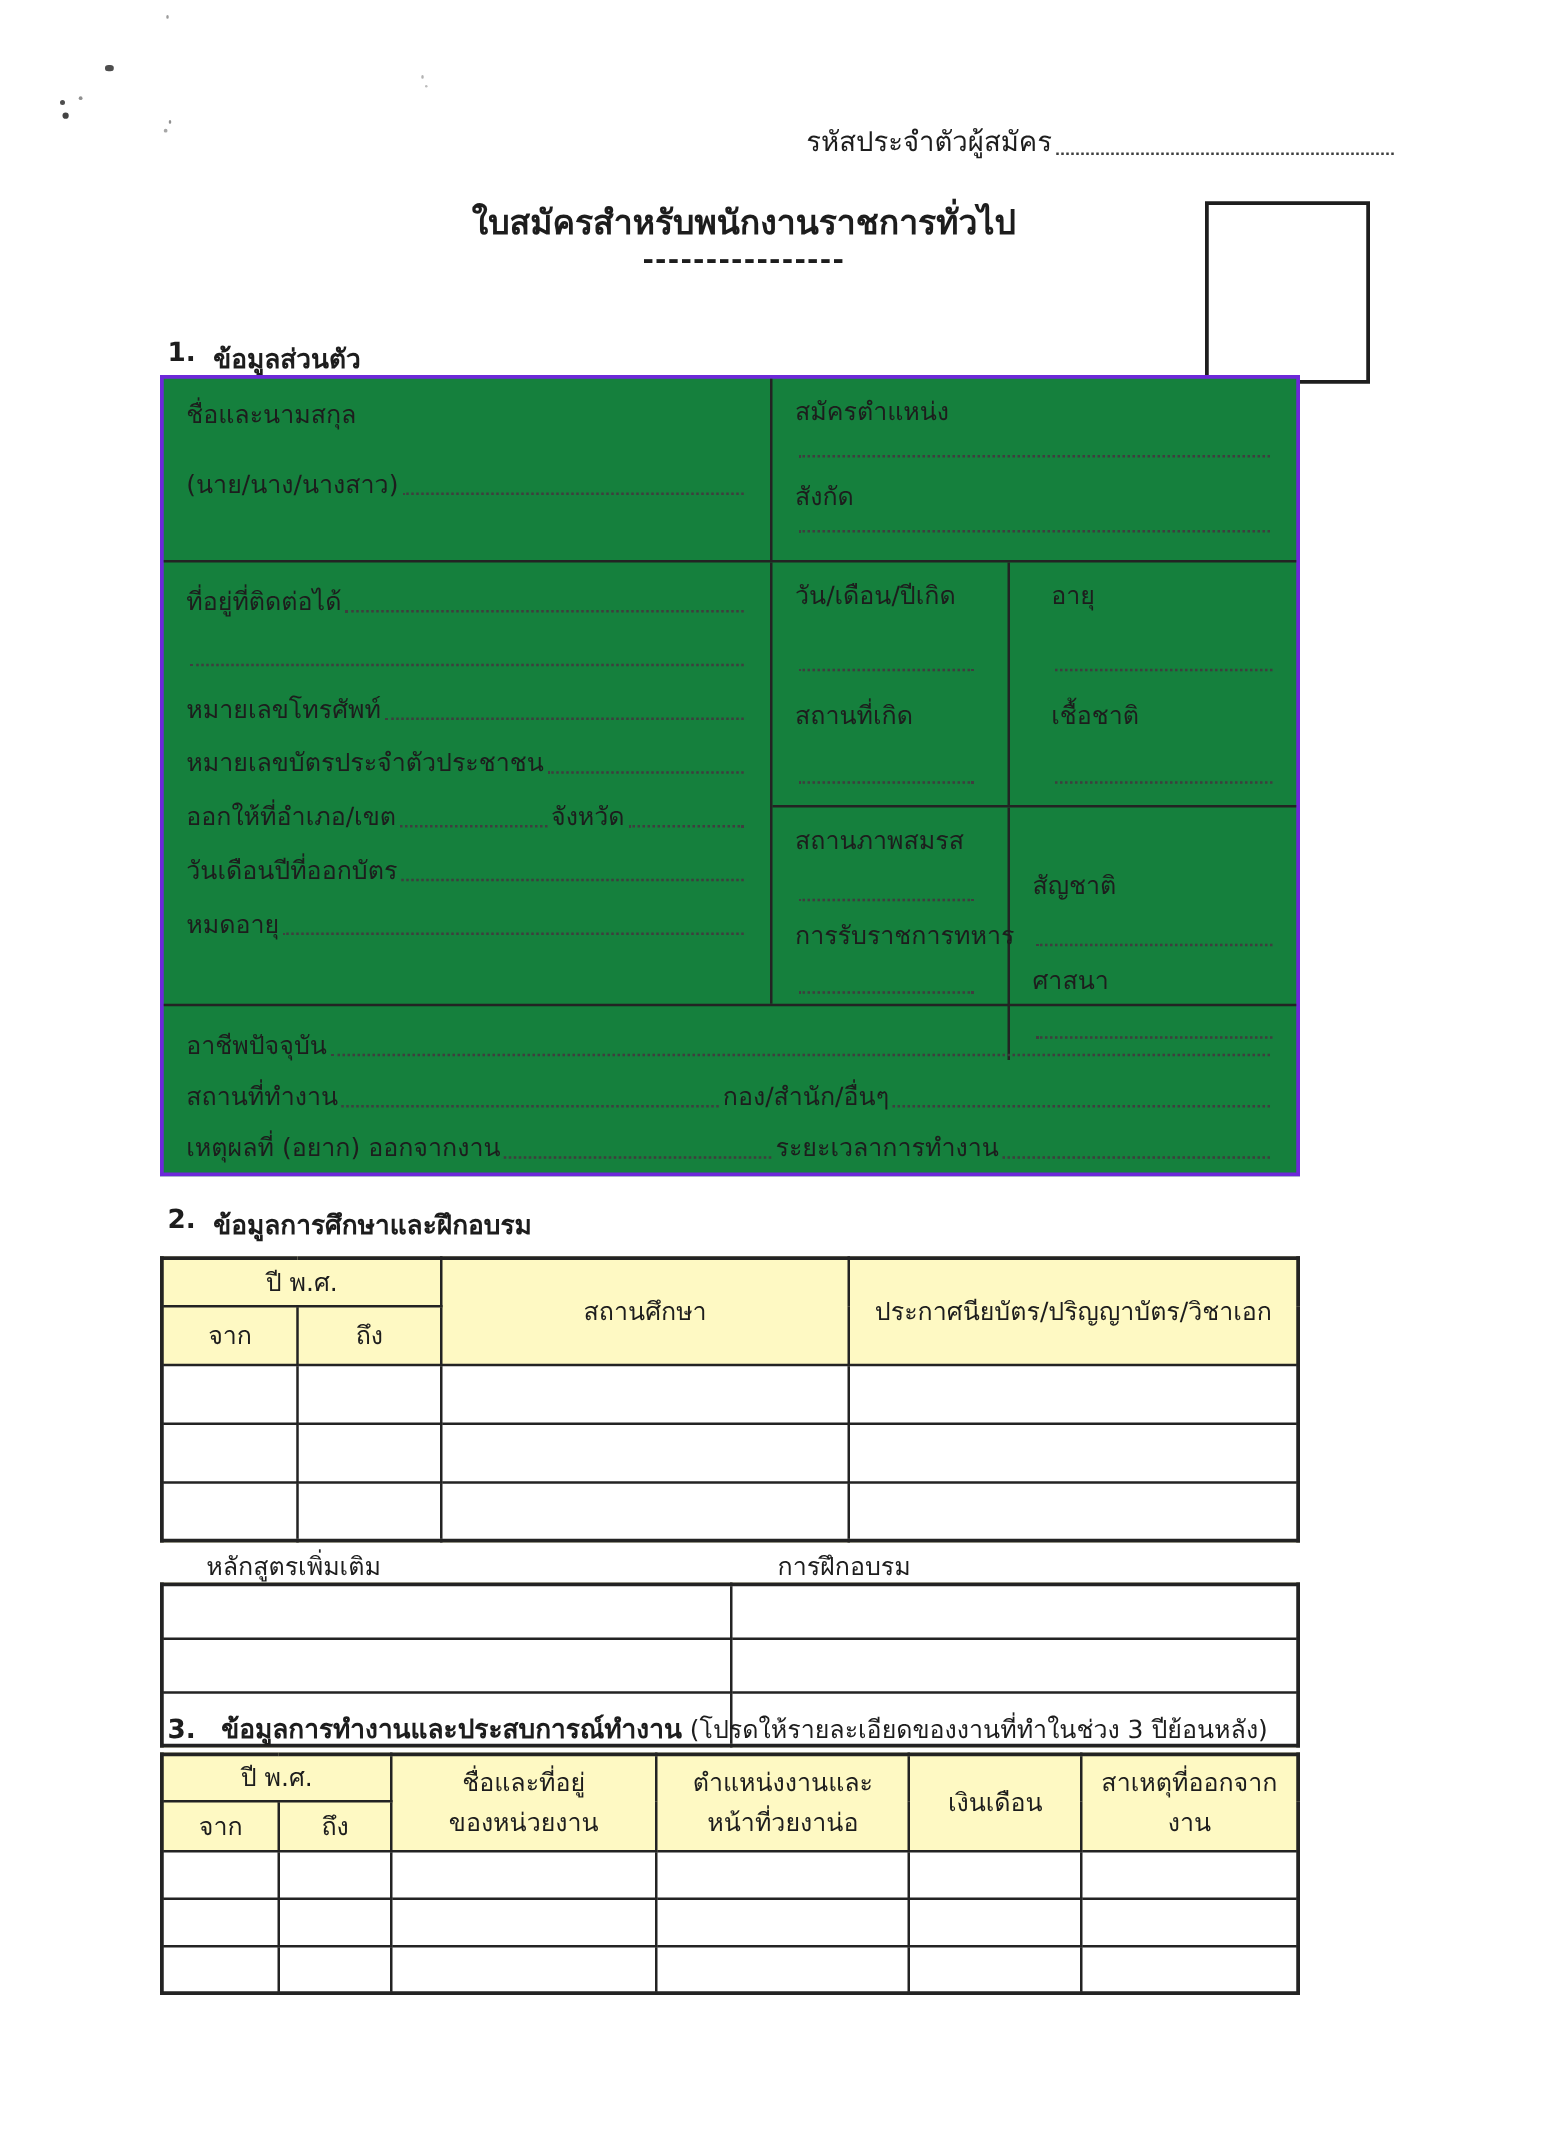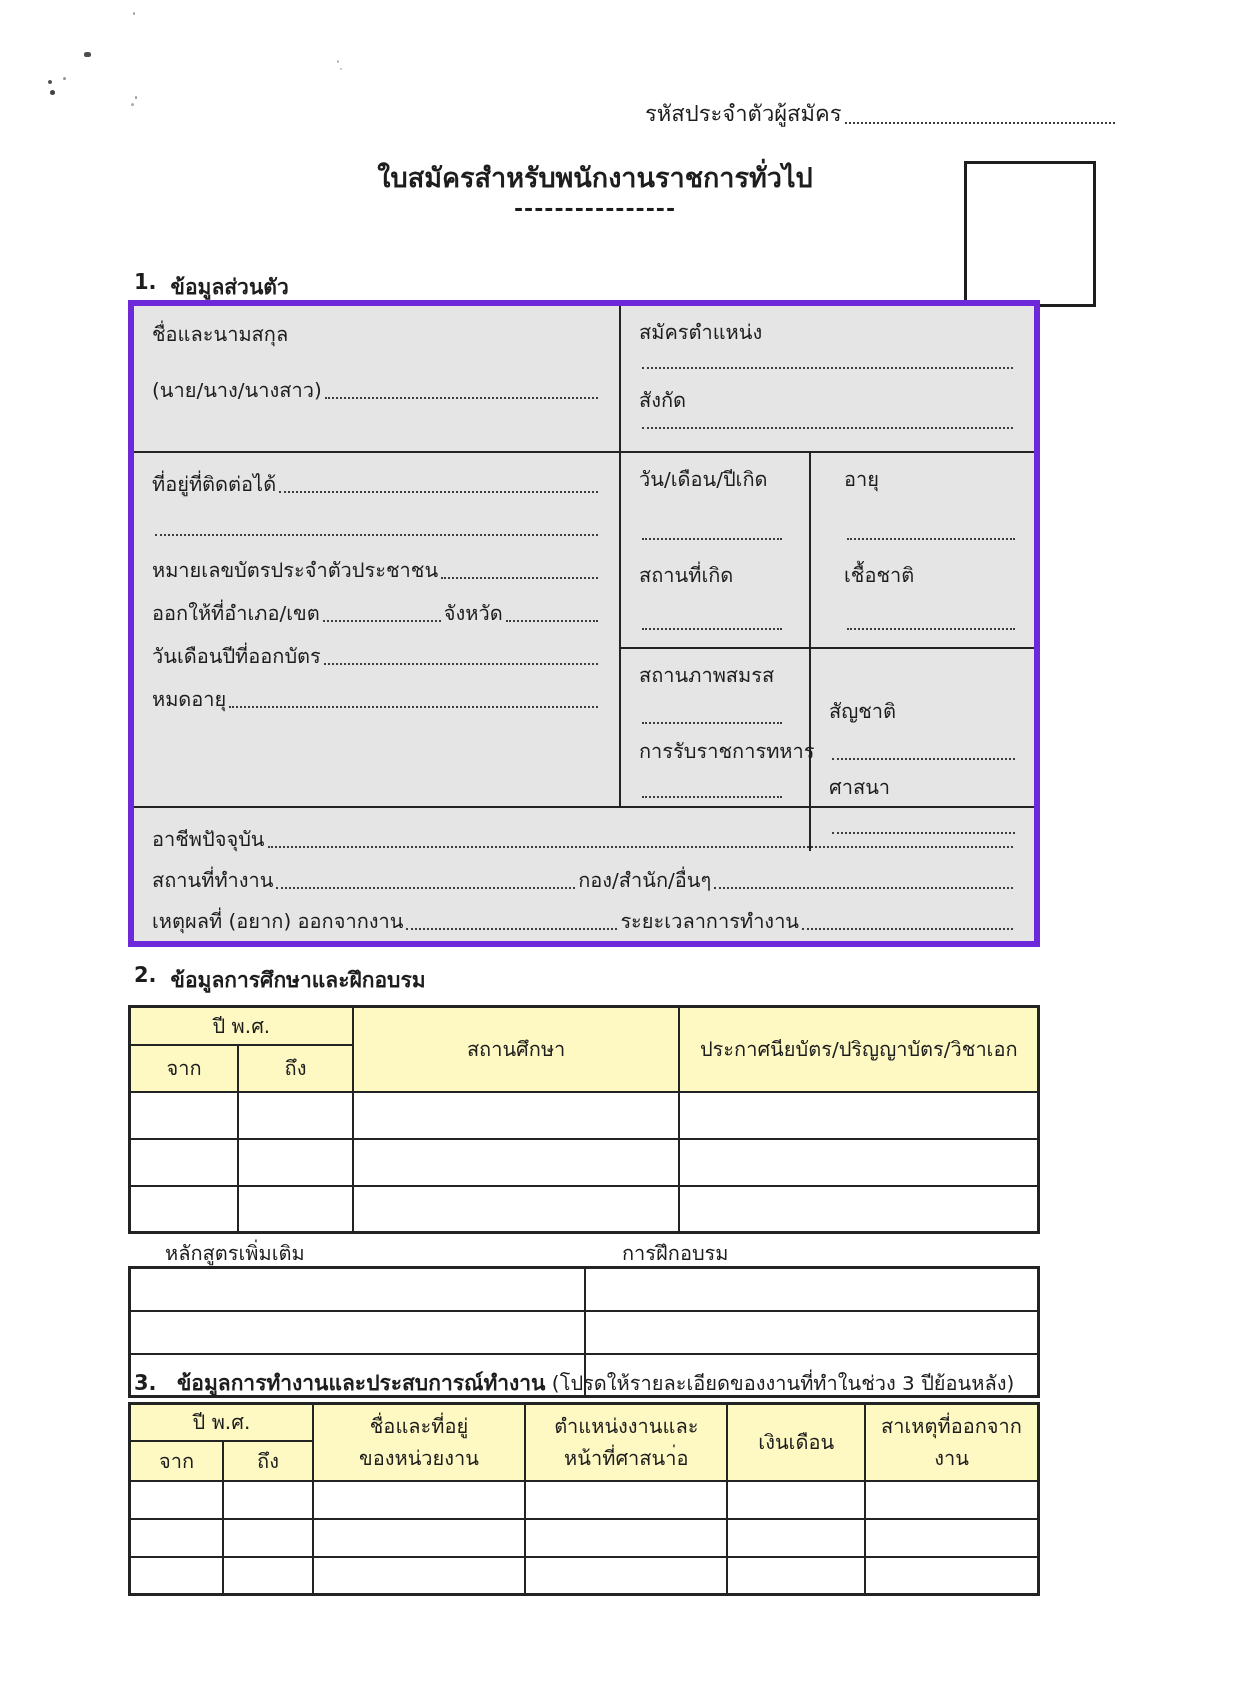--- a/index.html
+++ b/index.html
@@ -19,21 +19,21 @@
   .dotline { display:flex; align-items:flex-end; }
   .dotline .lb { white-space:nowrap; padding-bottom:2px; }
   .dots {
     flex:1 1 auto; height:0;
     border-bottom:2px dotted #3e3e3e;
     margin:0 3px 9px 3px;
   }
   .dots.fx { flex:0 0 auto; }
 
   
-  .t1 { border:6px solid #6d28d9; background:#e5e5e5; }
+  .t1 { border:3px solid #6d28d9; background:#15803d; }
   .t1-row { display:flex; border-top:2px solid #232323; }
   .t1-row.first { border-top:none; }
   .cell { padding:8px 18px; }
   .v-sep { border-right:2px solid #232323; }
   .lbl-line { display:flex; align-items:flex-end; }
   .lbl-line span { padding-bottom:4px; white-space:nowrap; }
 
   
   table { border-collapse:collapse; background:#fef9c3; }
   table.grid { border:3px solid #232323; }
@@ -104,20 +104,24 @@
 
   <div class="t1-row" style="height:355px;">
     <div class="cell v-sep" style="width:487px;padding-top:6px;">
       <div class="dotline" style="height:43px;">
         <span class="lb">ที่อยู่ที่ติดต่อได้</span>
         <span class="dots"></span>
       </div>
       <div class="dotline" style="height:43px;">
           <span class="dots"></span>
         </div>
+      <div class="dotline" style="height:43px;">
+        <span class="lb">หมายเลขโทรศัพท์</span>
+        <span class="dots"></span>
+      </div>
       <div class="dotline" style="height:43px;">
         <span class="lb">หมายเลขบัตรประจำตัวประชาชน</span>
         <span class="dots"></span>
       </div>
       <div class="dotline" style="height:43px;text-align:right;">
         <span class="lb">ออกให้ที่อำเภอ/เขต</span>
         <span class="dots fx" style="width:118px;"></span>
         <span class="lb">จังหวัด</span>
         <span class="dots"></span>
       </div>
@@ -301,21 +305,21 @@
   </colgroup>
   <tbody>
       <tr style="height:37px;">
     <td colspan="2">ปี พ.ศ.</td>
     <td rowspan="2">
       <div>ชื่อและที่อยู่</div>
       <div>ของหน่วยงาน</div>
     </td>
     <td rowspan="2">
       <div>ตำแหน่งงานและ</div>
-      <div>หน้าที่ศาสนา่อ</div>
+      <div>หน้าที่วยงาน่อ</div>
     </td>
     <td rowspan="2">เงินเดือน</td>
     <td rowspan="2">สาเหตุที่ออกจากงาน</td>
   </tr>
   <tr style="height:40px;">
     <td>จาก</td>
     <td>ถึง</td>
   </tr>
   <tr style="height:38px;">
     <td class="blank"></td>

